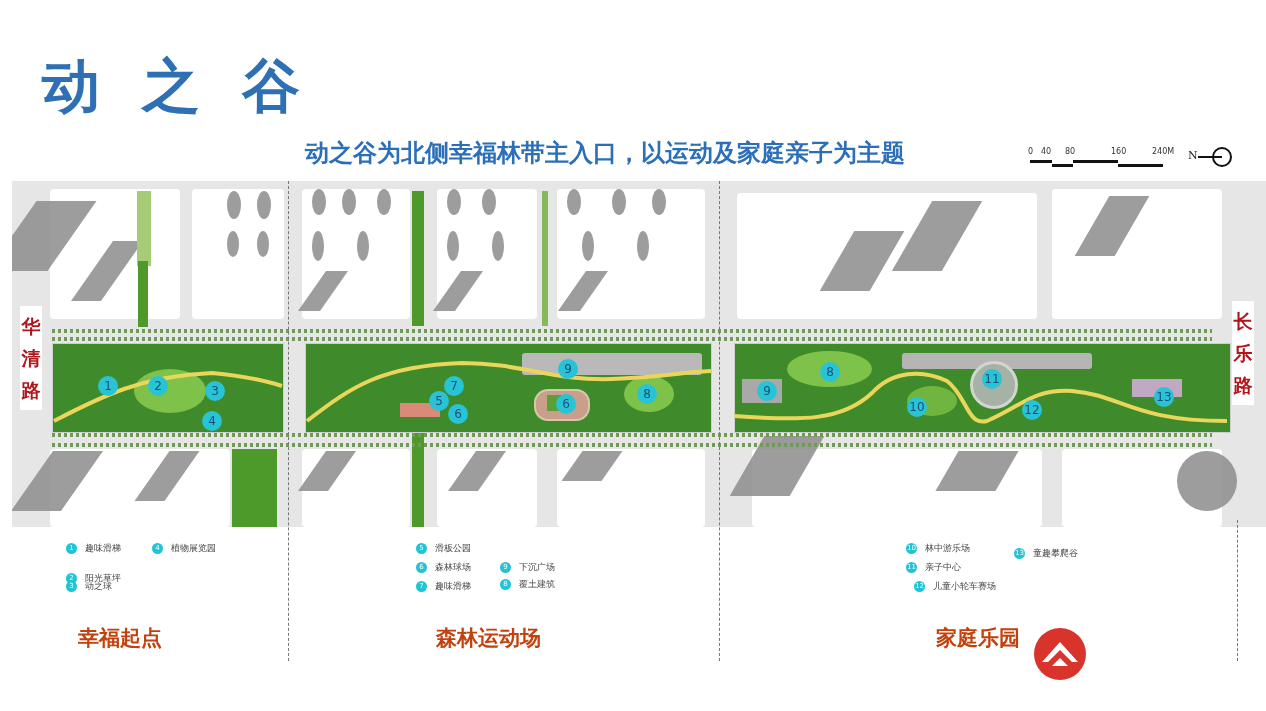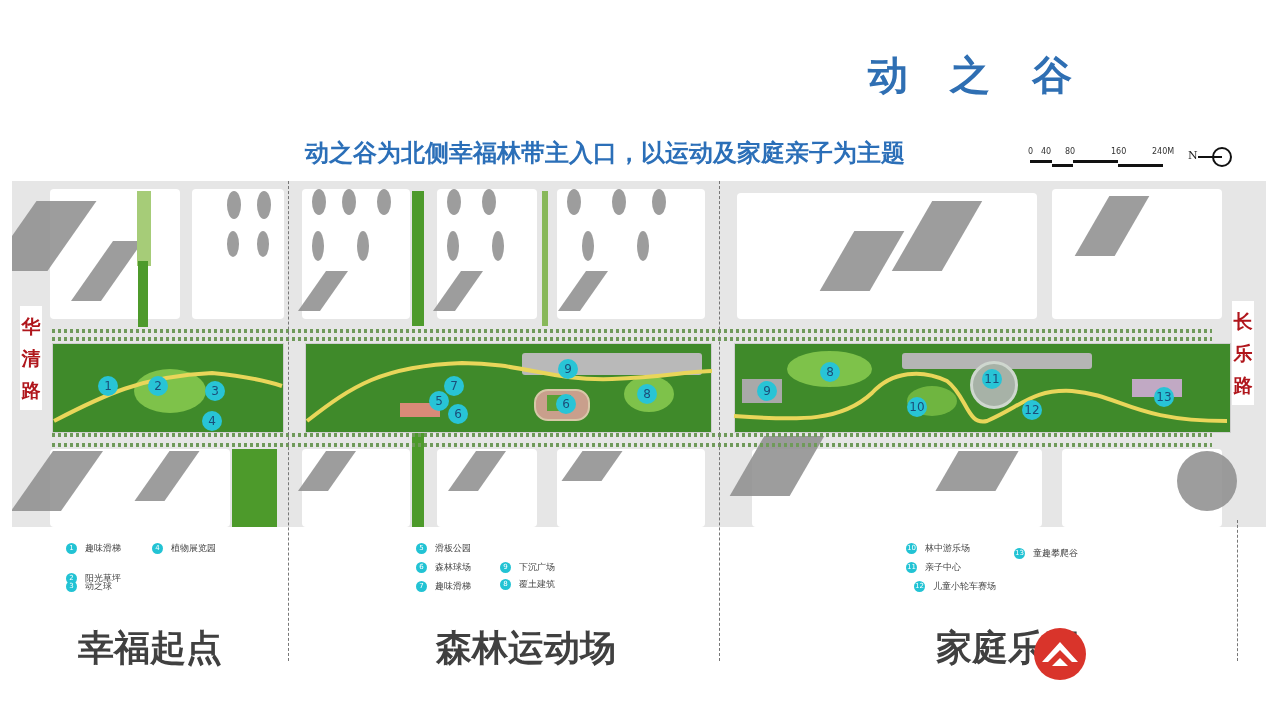--- a/index.html
+++ b/index.html
@@ -1,36 +1,36 @@
 <!DOCTYPE html>
 <html><head>
 <meta charset="utf-8">
 <style>
   html, body { margin:0; padding:0; background:#ffffff; }
   body { width:1266px; height:711px; position:relative; overflow:hidden; font-family:"DejaVu Sans", sans-serif; }
-  .title { position:absolute; left:0; width:1114px; top:48px; text-align:right; font-size:40px; font-weight:bold; color:#2f6fb3; letter-spacing:42px; text-indent:42px; font-family:"DejaVu Sans", sans-serif; }
+  .title { position:absolute; left:0; width:1114px; top:48px; text-align:left; font-size:58px; font-weight:bold; color:#2f6fb3; letter-spacing:42px; text-indent:42px; font-family:"DejaVu Sans", sans-serif; }
   .subtitle { position:absolute; left:305px; top:137px; font-size:24px; font-weight:bold; color:#2b6fb8; letter-spacing:0px; }
   .scale { position:absolute; left:1024px; top:147px; width:240px; height:30px; }
   .scale .lbl { position:absolute; top:0; font-size:8px; color:#333; }
   .scale .bar { position:absolute; height:3px; background:#111; }
   .north { position:absolute; left:1188px; top:146px; width:48px; height:22px; }
   .map { position:absolute; left:12px; top:181px; width:1254px; height:346px; background:#e6e6e6; overflow:hidden; }
   .block { position:absolute; background:#ffffff; border-radius:4px; }
   .shadow { position:absolute; background:#8c8c8c; opacity:0.85; }
   .park { position:absolute; background:#3f8a2a; border:1px solid #cfcfcf; }
   .lawn { position:absolute; background:#7ec24a; border-radius:50%; }
   .tree-row { position:absolute; height:4px; background-image:repeating-linear-gradient(90deg,#6f9a5a 0 3px,transparent 3px 6px); }
   .strip { position:absolute; background:#4d9a2b; }
   .num { position:absolute; width:20px; height:20px; border-radius:50%; background:#28c4d6; color:#1b4e7a; font-size:12px; text-align:center; line-height:20px; }
   .road-label { position:absolute; width:22px; background:#ffffff; color:#b0161c; font-size:19px; font-weight:bold; text-align:center; line-height:32px; padding:4px 0; }
   .vline { position:absolute; width:0; border-left:1px dashed #777; }
   .legend { position:absolute; font-size:9px; color:#444; }
   .legend .item { position:absolute; white-space:nowrap; height:14px; line-height:14px; }
   .legend .dot { display:inline-block; width:11px; height:11px; border-radius:50%; background:#22c3d4; color:#fff; font-size:7px; line-height:11px; text-align:center; vertical-align:middle; margin-right:8px; }
-  .zone { position:absolute; top:624px; font-size:36px; font-weight:bold; color:#404040; }
+  .zone { position:absolute; top:624px; font-size:21px; font-weight:bold; color:#c2410c; }
   .logo { position:absolute; left:1034px; top:628px; width:200px; height:56px; }
   .logo-circle { position:absolute; left:0; top:0; width:52px; height:52px; border-radius:50%; background:#d9342b; }
   .logo-text { position:absolute; left:62px; top:4px; font-size:36px; font-weight:bold; color:#2a2a2a; letter-spacing:1px; }
 </style>
 </head>
 <body>
 
 <div class="title">动之谷</div>
 <div class="subtitle">动之谷为北侧幸福林带主入口，以运动及家庭亲子为主题</div>
 

